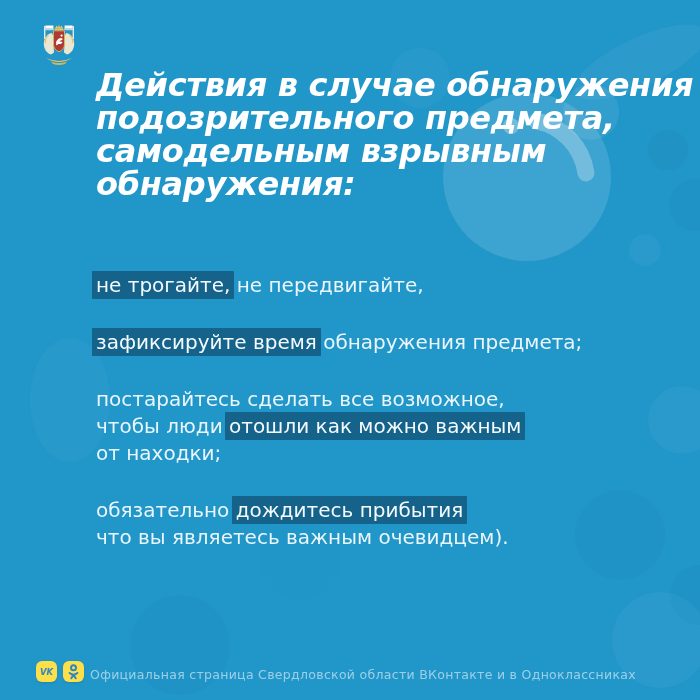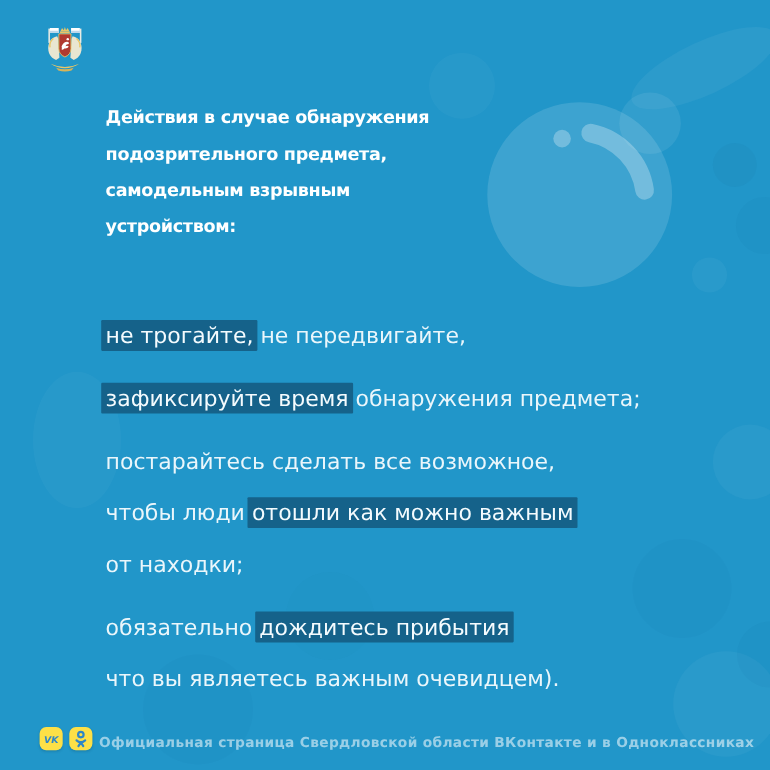--- a/index.html
+++ b/index.html
@@ -6,32 +6,32 @@
   .poster{
     position:relative;
     width:700px;height:700px;
     background:var(--bg,#2196c9);
     overflow:hidden;
     font-family:"DejaVu Sans","Liberation Sans",sans-serif;
   }
   .bg-decor{position:absolute;inset:0;pointer-events:none;}
   .emblem{position:absolute;left:35px;top:20px;width:48px;height:48px;}
   .title{
-    position:absolute;left:96px;top:90px;width:560px;
+    position:absolute;left:96px;top:69px;width:560px;
     color:var(--heading,#ffffff);
-    font-size:16px;line-height:33px;font-weight:bold;
-    letter-spacing:-0.3px;white-space:nowrap;
+    font-size:32px;line-height:33px;font-weight:bold;
+    letter-spacing:-0.3px;white-space:nowrap;font-style:italic;
   }
   .instructions{
     position:absolute;left:96px;top:272px;width:580px;
     color:var(--body,#eaf6fb);
     font-size:20px;
   }
   .para{margin:0 0 30px 0;}
-  .line{line-height:27px;white-space:nowrap;margin-top:20px;}
+  .line{line-height:27px;white-space:nowrap;}
   .hl{
     background:var(--hl,#15628a);
     padding:2px 4px;margin:0 -4px;
     border-radius:1px;
     color:#f4fbfe;
   }
   .footer{position:absolute;left:0;bottom:0;width:700px;height:46px;}
   .sicon{
     position:absolute;top:7px;width:21px;height:21px;
     border-radius:6px;background:#fde047;
@@ -39,21 +39,20 @@
     cursor:pointer;
     box-shadow:0 1px 2px rgba(0,40,70,0.15);
   }
   .sicon.vk{left:36px;}
   .sicon.ok{left:63px;}
   .caption{
     position:absolute;left:90px;top:13px;
     font-size:12.5px;letter-spacing:0.3px;
     color:var(--caption,rgba(255,255,255,0.55));
     white-space:nowrap;
-    font-weight:bold;
   }
 </style>
 </head>
 <body>
 
 <div class="poster">
 
   <svg class="bg-decor" width="700" height="700" viewBox="0 0 700 700">
     <g opacity="1">
       <ellipse cx="640" cy="62" rx="72" ry="24" fill="#ffffff" opacity="0.05" transform="rotate(-25 640 62)"></ellipse>
@@ -100,21 +99,21 @@
     <circle cx="26.6" cy="15.6" r="1.1" fill="#ffffff"></circle>
 
     <path d="M11,38 q13,6 26,0 q-6,4 -13,4 q-7,0 -13,-4 z" fill="#e9c767"></path>
     <path d="M16,41.5 q8,3 16,0 l-2,2.5 q-6,2 -12,0 z" fill="#d8b458"></path>
   </svg>
 
   <div class="title">
       <div>Действия в случае обнаружения</div>
       <div>подозрительного предмета,</div>
       <div>самодельным взрывным</div>
-      <div>устройством:</div>
+      <div>обнаружения:</div>
     </div>
 
   <div class="instructions">
       <div class="para">
         <div class="line"><span class="hl">не трогайте,</span><span> не передвигайте,</span></div>
       </div>
       <div class="para">
         <div class="line"><span class="hl">зафиксируйте время</span><span> обнаружения предмета;</span></div>
       </div>
       <div class="para">

